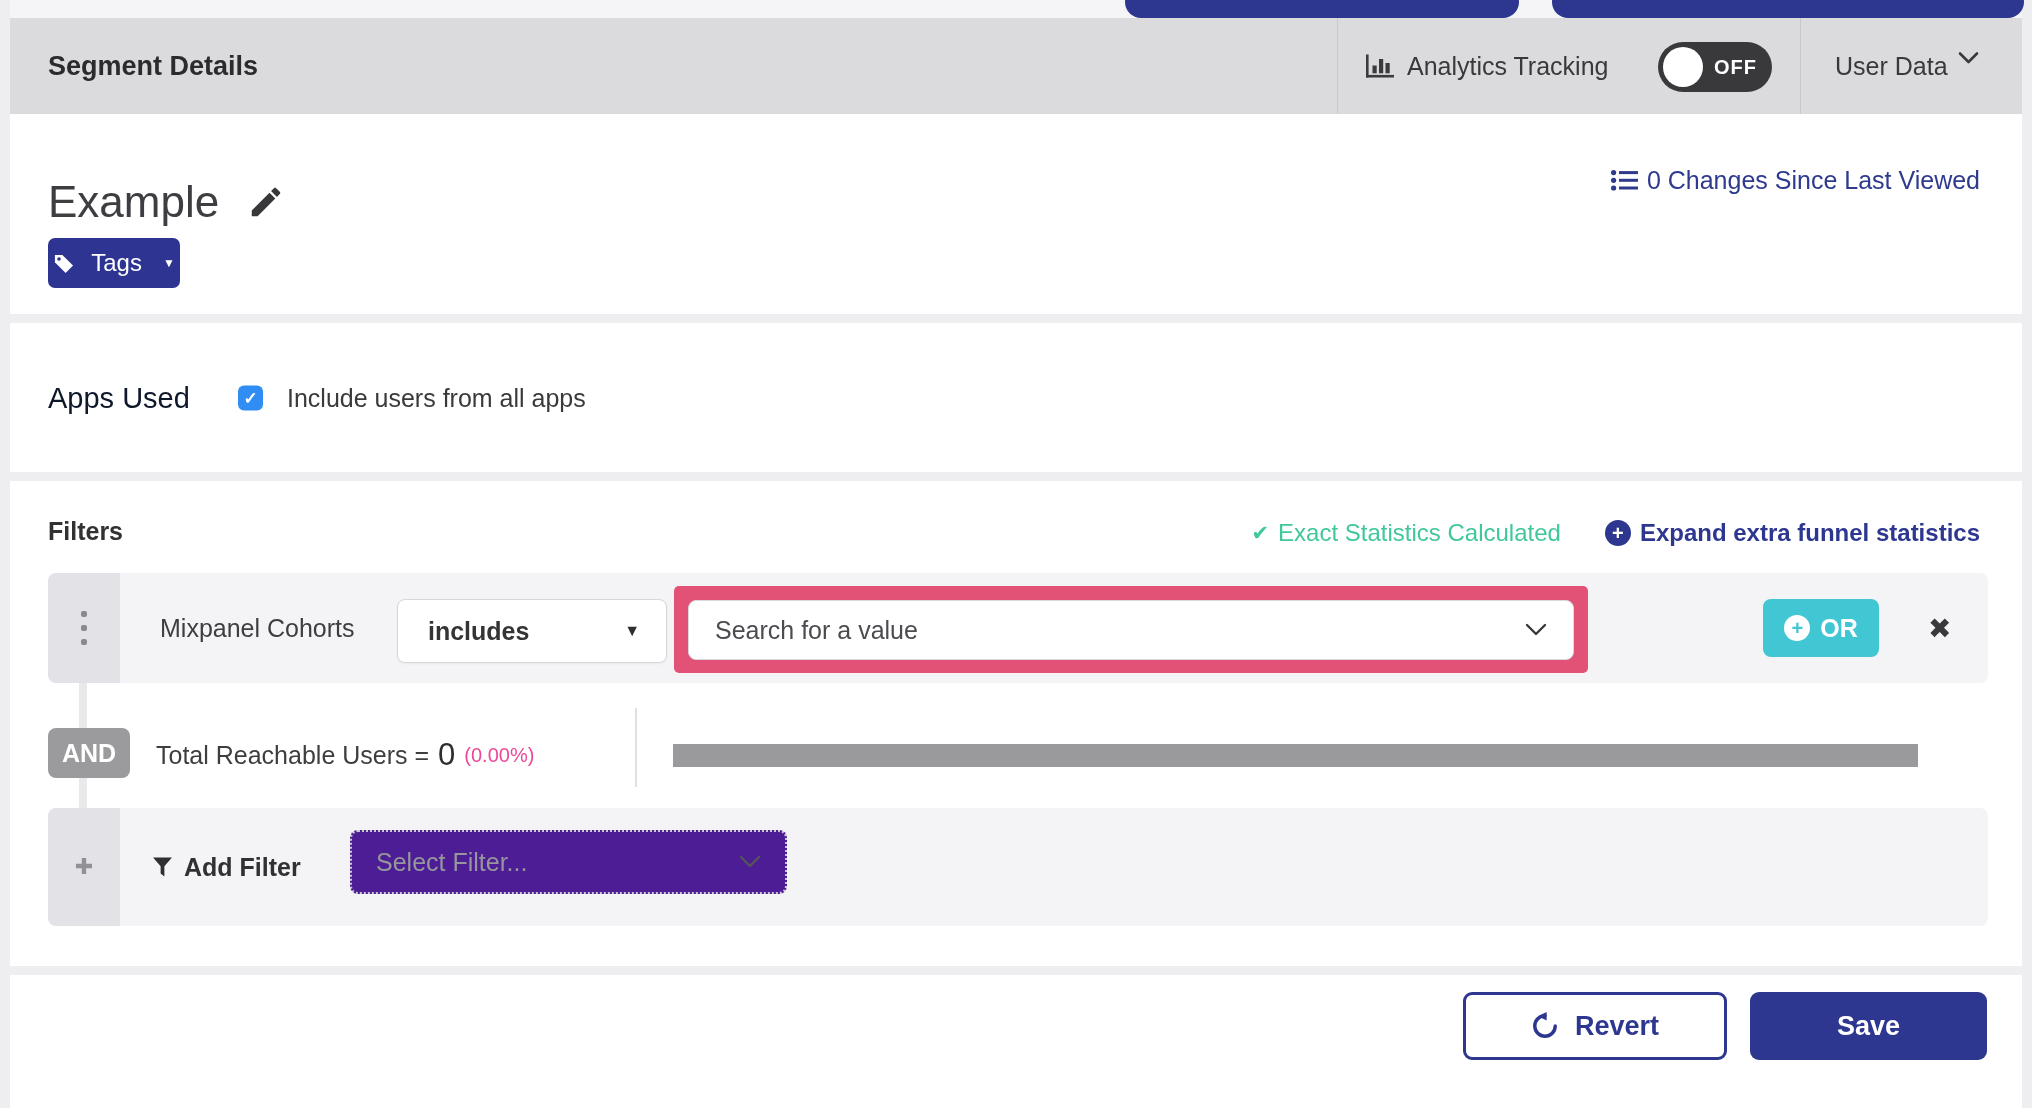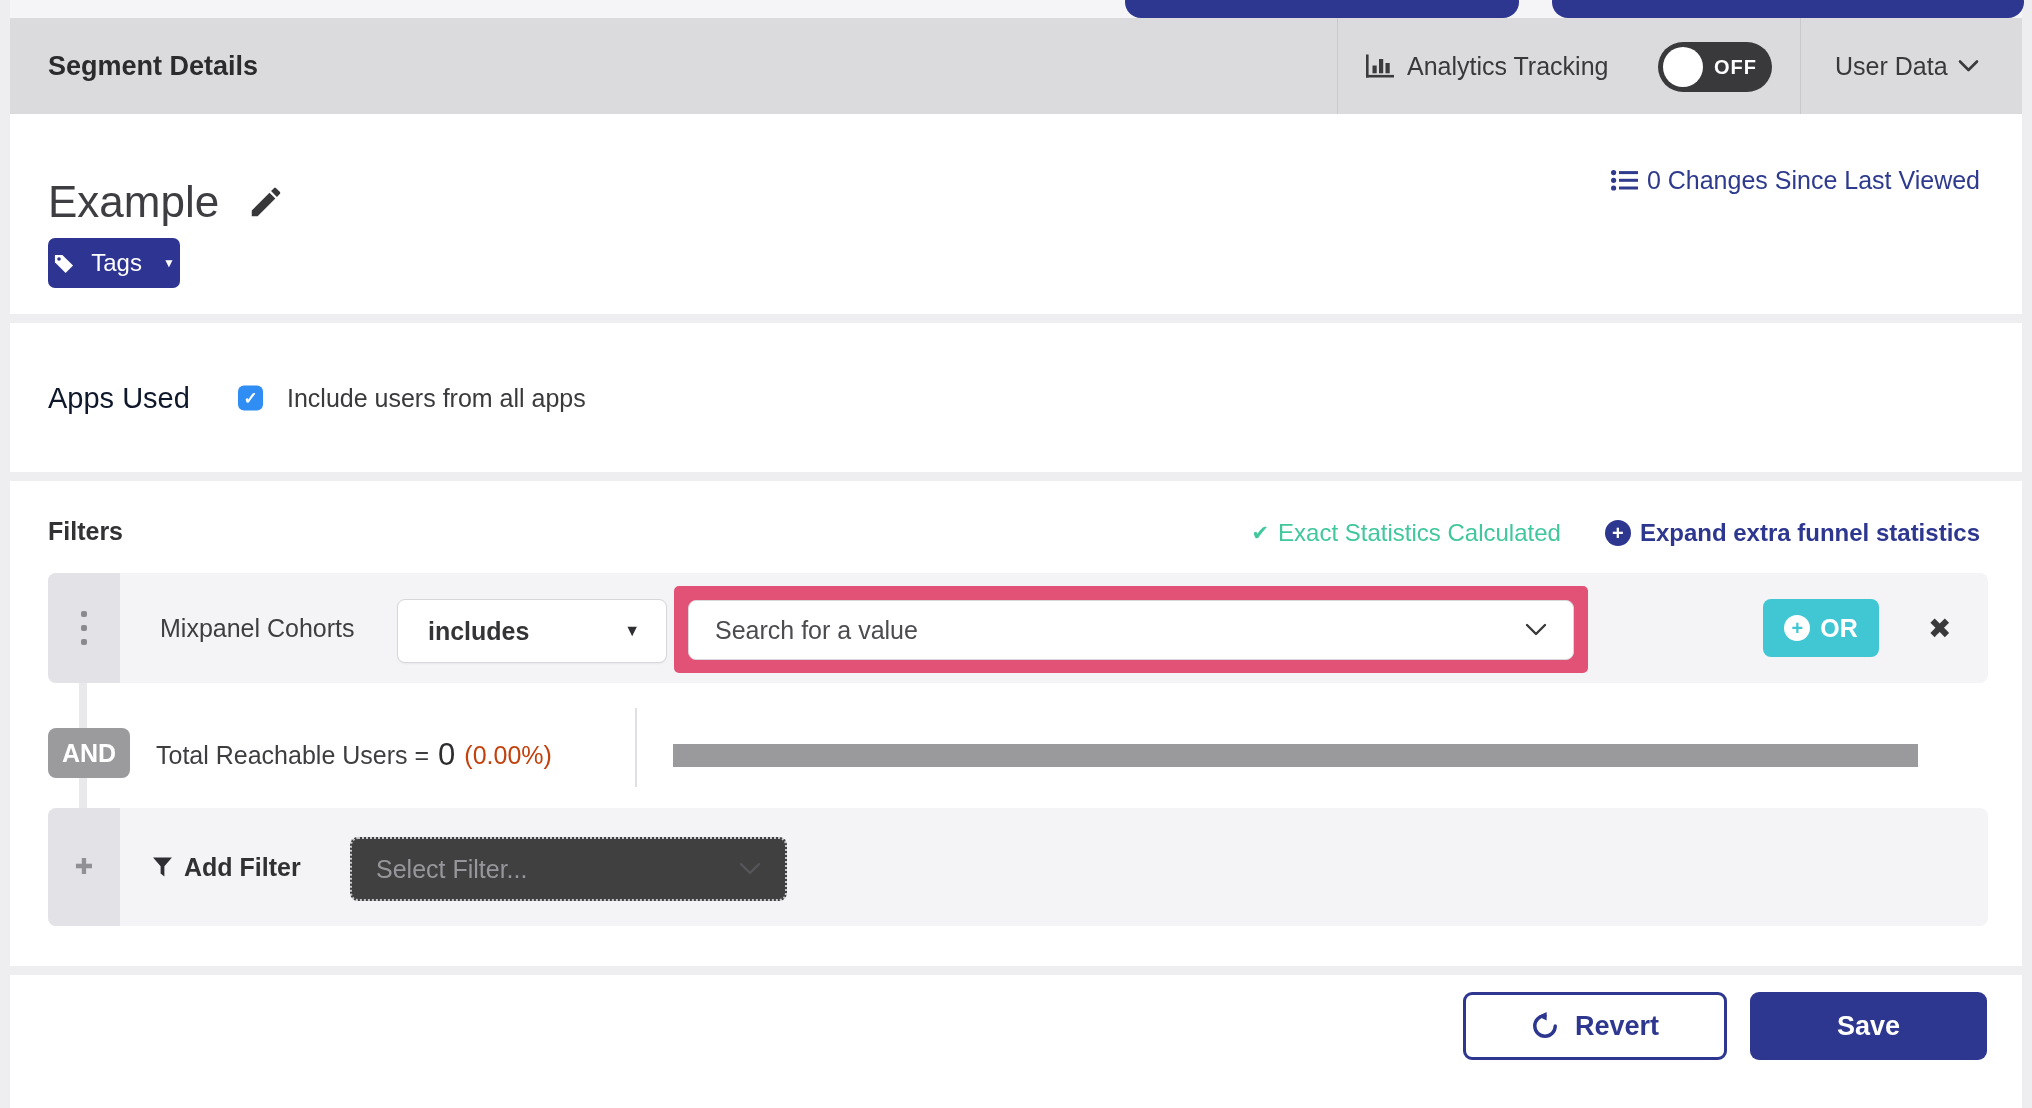--- a/index.html
+++ b/index.html
@@ -18,21 +18,21 @@
   
   .header { top:18px; height:96px; background:#dbdbde; }
   .hdr-title { position:absolute; left:38px; top:50%; transform:translateY(-50%); font-size:27px; font-weight:bold; color:#2b2b2e; }
   .hdr-sep { position:absolute; top:0; bottom:0; width:1px; background:#c8c8cd; }
   .sep1 { left:1327px; } .sep2 { left:1790px; }
   .analytics { position:absolute; left:1356px; top:50%; transform:translateY(-50%); display:flex; align-items:center; gap:11px; }
   .analytics .lbl { font-size:25px; color:#39393c; }
   .toggle { position:absolute; left:1648px; top:24px; width:114px; height:50px; background:#39393c; border-radius:25px; cursor:pointer; }
   .toggle .knob { position:absolute; left:5px; top:5px; width:40px; height:40px; background:#ffffff; border-radius:50%; }
   .toggle .state { position:absolute; right:15px; top:50%; transform:translateY(-50%); color:#ffffff; font-size:20px; font-weight:bold; letter-spacing:1px; }
-  .user-data { position:absolute; left:1825px; top:50%; transform:translateY(-50%); display:flex; align-items:center; gap:10px; cursor:pointer; }
+  .user-data { position:absolute; left:1825px; top:50%; transform:translateY(-50%); display:flex; align-items:flex-start; gap:10px; cursor:pointer; }
   .user-data .lbl { font-size:25px; color:#39393c; }
 
   
   .card1 { top:114px; height:200px; }
   .example-row { position:absolute; left:38px; top:46px; display:flex; align-items:center; gap:28px;margin-top:17px; }
   .example-row h1 { font-size:44px; font-weight:400; color:#3e3e42; }
   .changes-link { position:absolute; right:42px; top:52px; display:flex; align-items:center; gap:9px; color:#2e3a8d; font-size:25px; cursor:pointer; }
   .tags-btn { position:absolute; left:38px; top:124px; width:132px; height:50px; background:#2e3492; border-radius:7px; display:flex; align-items:center; justify-content:center; gap:17px; color:#fff; cursor:pointer; }
   .tags-btn .lbl { font-size:24px; }
   .tags-btn .caret { font-size:12px; margin-left:4px; }
@@ -66,29 +66,29 @@
   .or-btn { position:absolute; left:1715px; top:26px; width:116px; height:58px; background:#41c7d4; border-radius:8px; display:flex; align-items:center; justify-content:center; gap:10px; cursor:pointer; }
   .or-btn .circ { width:26px; height:26px; border-radius:50%; background:#fff; color:#41c7d4; font-size:20px; font-weight:bold; display:flex; align-items:center; justify-content:center; line-height:1; }
   .or-btn .lbl { color:#fff; font-size:25px; font-weight:bold; }
   .close-x { position:absolute; left:1880px; top:50%; transform:translateY(-50%); font-size:28px; color:#39393c; cursor:pointer; }
 
   .connector { position:absolute; left:69px; top:202px; width:8px; height:125px; background:#e9e9ec; }
   .and-badge { position:absolute; left:38px; top:247px; width:82px; height:50px; background:#9b9b9e; border-radius:8px; display:flex; align-items:center; justify-content:center; color:#fff; font-size:25px; font-weight:bold; }
   .reachable { position:absolute; left:146px; top:274px; transform:translateY(-50%); display:flex; align-items:center; gap:9px; white-space:nowrap; }
   .reachable .lbl { font-size:25px; color:#3e3e41; }
   .reachable .num { font-size:31px; color:#2e2e31; }
-  .reachable .pct { font-size:25px; color:#c2410c; }
+  .reachable .pct { font-size:20px; color:#ec4899; }
   .mini-div { position:absolute; left:625px; top:227px; width:2px; height:79px; background:#e0e0e4; }
   .progress-bar { position:absolute; left:663px; top:263px; width:1245px; height:23px; background:#9a9a9d; }
 
   .add-strip { position:absolute; left:38px; top:327px; width:1940px; height:118px; background:#f4f4f7; border-radius:8px; }
   .add-col { position:absolute; left:0; top:0; bottom:0; width:72px; background:#e3e3e7; border-radius:8px 0 0 8px; display:flex; align-items:center; justify-content:center; color:#909095; font-size:22px; cursor:pointer; }
   .add-label { position:absolute; left:104px; top:50%; transform:translateY(-50%); display:flex; align-items:center; gap:11px; }
   .add-label .lbl { font-size:25px; font-weight:bold; color:#313134; }
-  .select-filter { position:absolute; left:302px; top:29px; width:437px; height:64px; background:#404040; border:2px dotted #c9c9cf; border-radius:8px; display:flex; align-items:center; justify-content:space-between; padding:0 24px; cursor:pointer; }
+  .select-filter { position:absolute; left:302px; top:22px; width:437px; height:64px; background:#4c1d95; border:2px dotted #c9c9cf; border-radius:8px; display:flex; align-items:center; justify-content:space-between; padding:0 24px; cursor:pointer; }
   .select-filter .ph { font-size:25px; color:#96969c; }
 
   
   .footer { top:975px; height:133px; }
   .revert-btn { position:absolute; left:1453px; top:17px; width:264px; height:68px; background:#fff; border:3px solid #2e3790; border-radius:9px; display:flex; align-items:center; justify-content:center; gap:16px; color:#2e3790; cursor:pointer; }
   .revert-btn .lbl { font-size:27px; font-weight:bold; }
   .save-btn { position:absolute; left:1740px; top:17px; width:237px; height:68px; background:#2e3790; border-radius:9px; display:flex; align-items:center; justify-content:center; color:#fff; font-size:27px; font-weight:bold; cursor:pointer; }
 
   svg { display:block; }
 </style>

